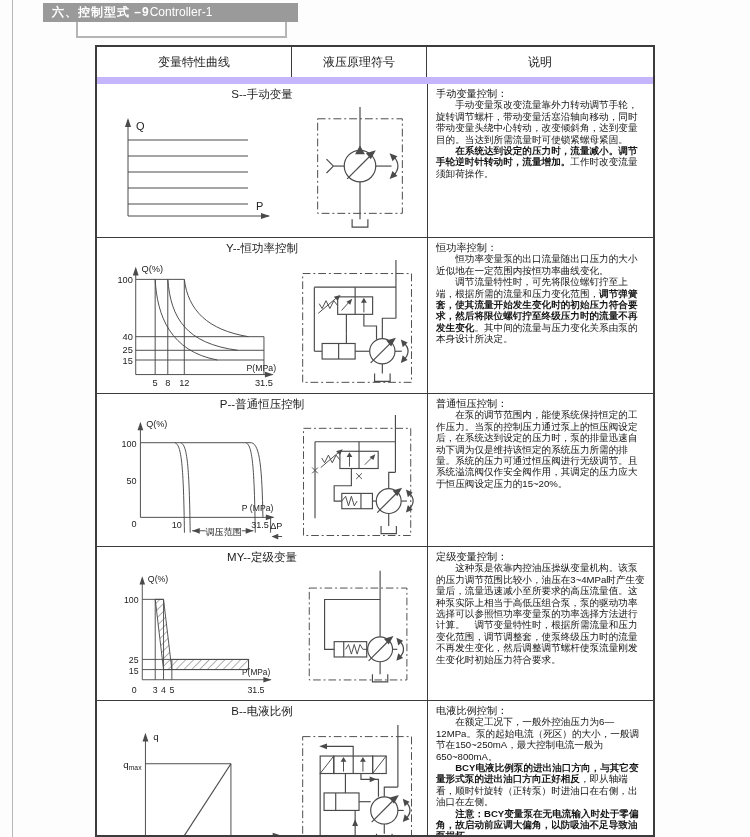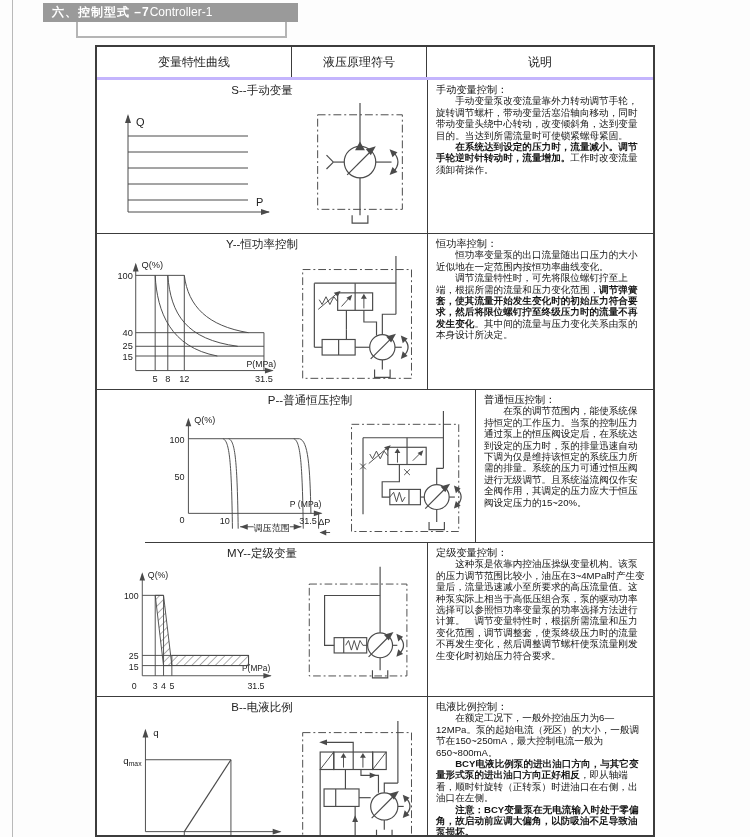--- a/index.html
+++ b/index.html
@@ -14,21 +14,21 @@
     position:absolute;left:43px;top:3px;width:246px;height:19px;background:#9a9a9a;
     color:#fff;font-size:12px;font-weight:bold;line-height:19px;padding-left:9px;
     letter-spacing:1px;
   }
   .title-bar .en{font-weight:normal;letter-spacing:0;}
   .doc-table{
     position:absolute;left:95px;top:45px;width:560px;height:792px;
     border:2px solid #3c3c3c;box-sizing:border-box;background:#fff;
     display:flex;flex-direction:column;overflow:hidden;
   }
-  .thead{display:flex;height:30px;border-bottom:3px solid #c4b5fd;flex:none;}
+  .thead{display:flex;height:30px;border-bottom:7px solid #c4b5fd;flex:none;}
   .th{box-sizing:border-box;display:flex;align-items:center;justify-content:center;
       font-size:12px;color:#222;}
   .th1{width:195px;border-right:1px solid #3c3c3c;}
   .th2{width:135px;border-right:1px solid #3c3c3c;}
   .th3{flex:1;}
   .trow{display:flex;flex:none;border-bottom:1px solid #3c3c3c;}
   .trow:last-child{border-bottom:none;}
   .left-group{width:330px;box-sizing:border-box;display:flex;flex-direction:column;}
   .row-title{height:17px;flex:none;text-align:center;font-size:11.5px;color:#222;padding-top:3px;}
   .cells{display:flex;flex:1;min-height:0;}
@@ -45,21 +45,21 @@
   .ln2{stroke:#4a4a4a;stroke-width:1.2;fill:none;}
   .ah{fill:#4a4a4a;stroke:none;}
 </style>
 </head>
 <body>
 
 <div class="page-edge-line"></div>
 
 <div class="title-outline"></div>
 <div class="title-bar">
-  <span>六、控制型式 –7</span><span class="en">Controller-1</span>
+  <span>六、控制型式 –9</span><span class="en">Controller-1</span>
 </div>
 
 <div class="doc-table">
 
   <div class="thead">
     <div class="th th1">变量特性曲线</div>
     <div class="th th2">液压原理符号</div>
     <div class="th th3">说明</div>
   </div>
 
@@ -208,21 +208,21 @@
     </div>
     <div class="desc-cell">
       <p class="desc-title">恒功率控制：</p>
       <div>
           <p class="para"><span>恒功率变量泵的出口流量随出口压力的大小近似地在一定范围内按恒功率曲线变化。</span></p>
           <p class="para"><span>调节流量特性时，可先将限位螺钉拧至上端，根据所需的流量和压力变化范围，</span><b>调节弹簧套，使其流量开始发生变化时的初始压力符合要求，然后将限位螺钉拧至终级压力时的流量不再发生变化</b><span>。其中间的流量与压力变化关系由泵的本身设计所决定。</span></p>
         </div>
     </div>
   </div>
 
-  <div class="trow" style="height:152px;margin-left:48px;">
+  <div class="trow" style="height:152px;">
     <div class="left-group">
       <div class="row-title">P--普通恒压控制</div>
       <div class="cells">
         <div class="chart-cell">
           <svg width="193" height="134" viewBox="0 0 193 140">
             <line class="ln" x1="40" y1="108" x2="40" y2="10"></line>
               <polygon class="ah" points="37,17 43,17 40,8"></polygon>
             <line class="ln" x1="40" y1="108" x2="179" y2="108"></line>
               <polygon class="ah" points="171,105 171,111 180,108"></polygon>
             <text x="46" y="14" font-size="9.5">Q(%)</text>

